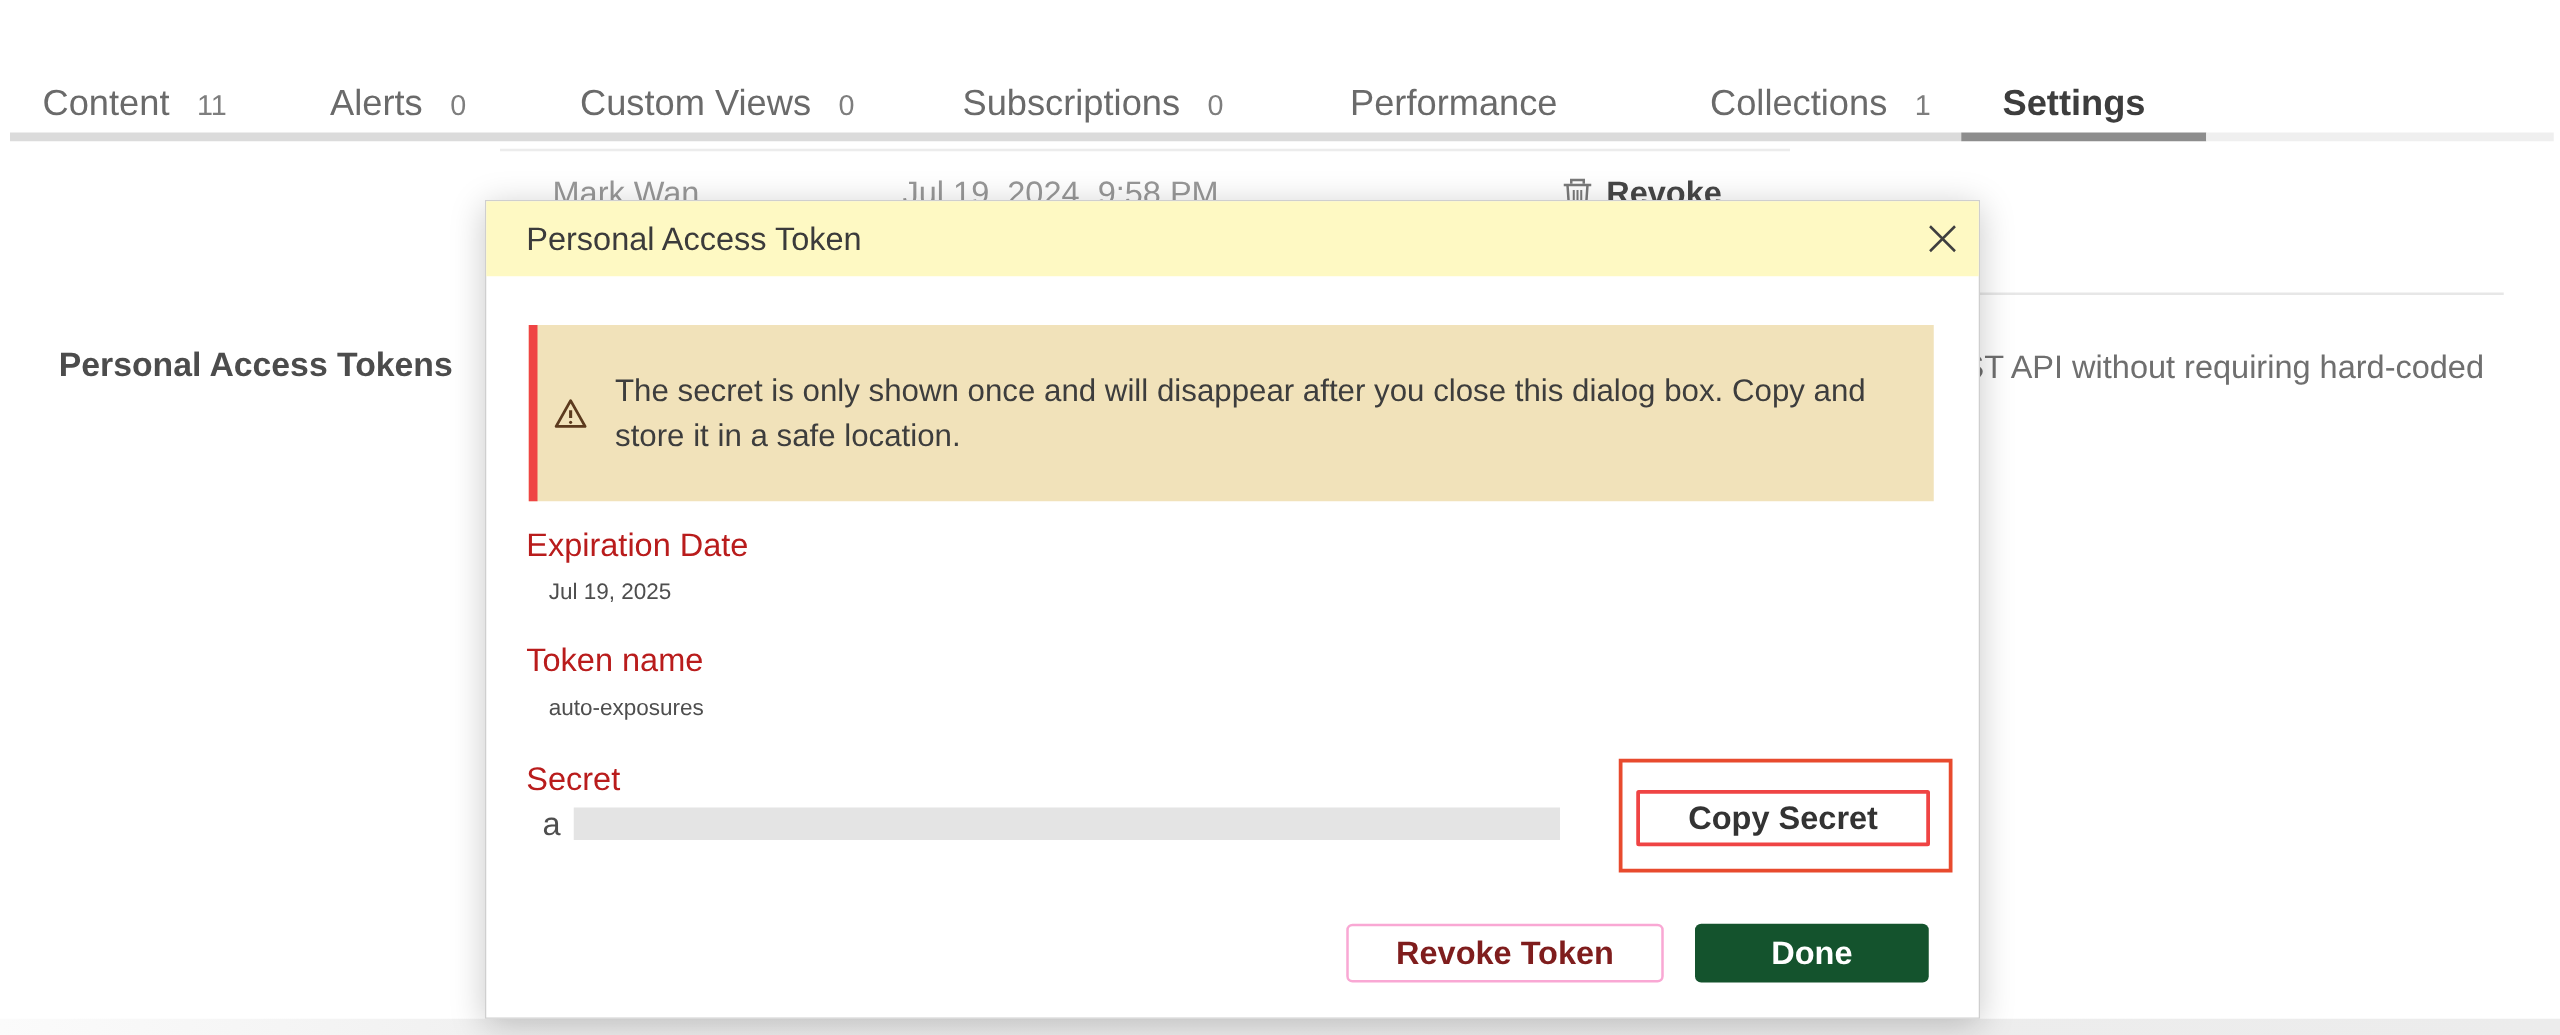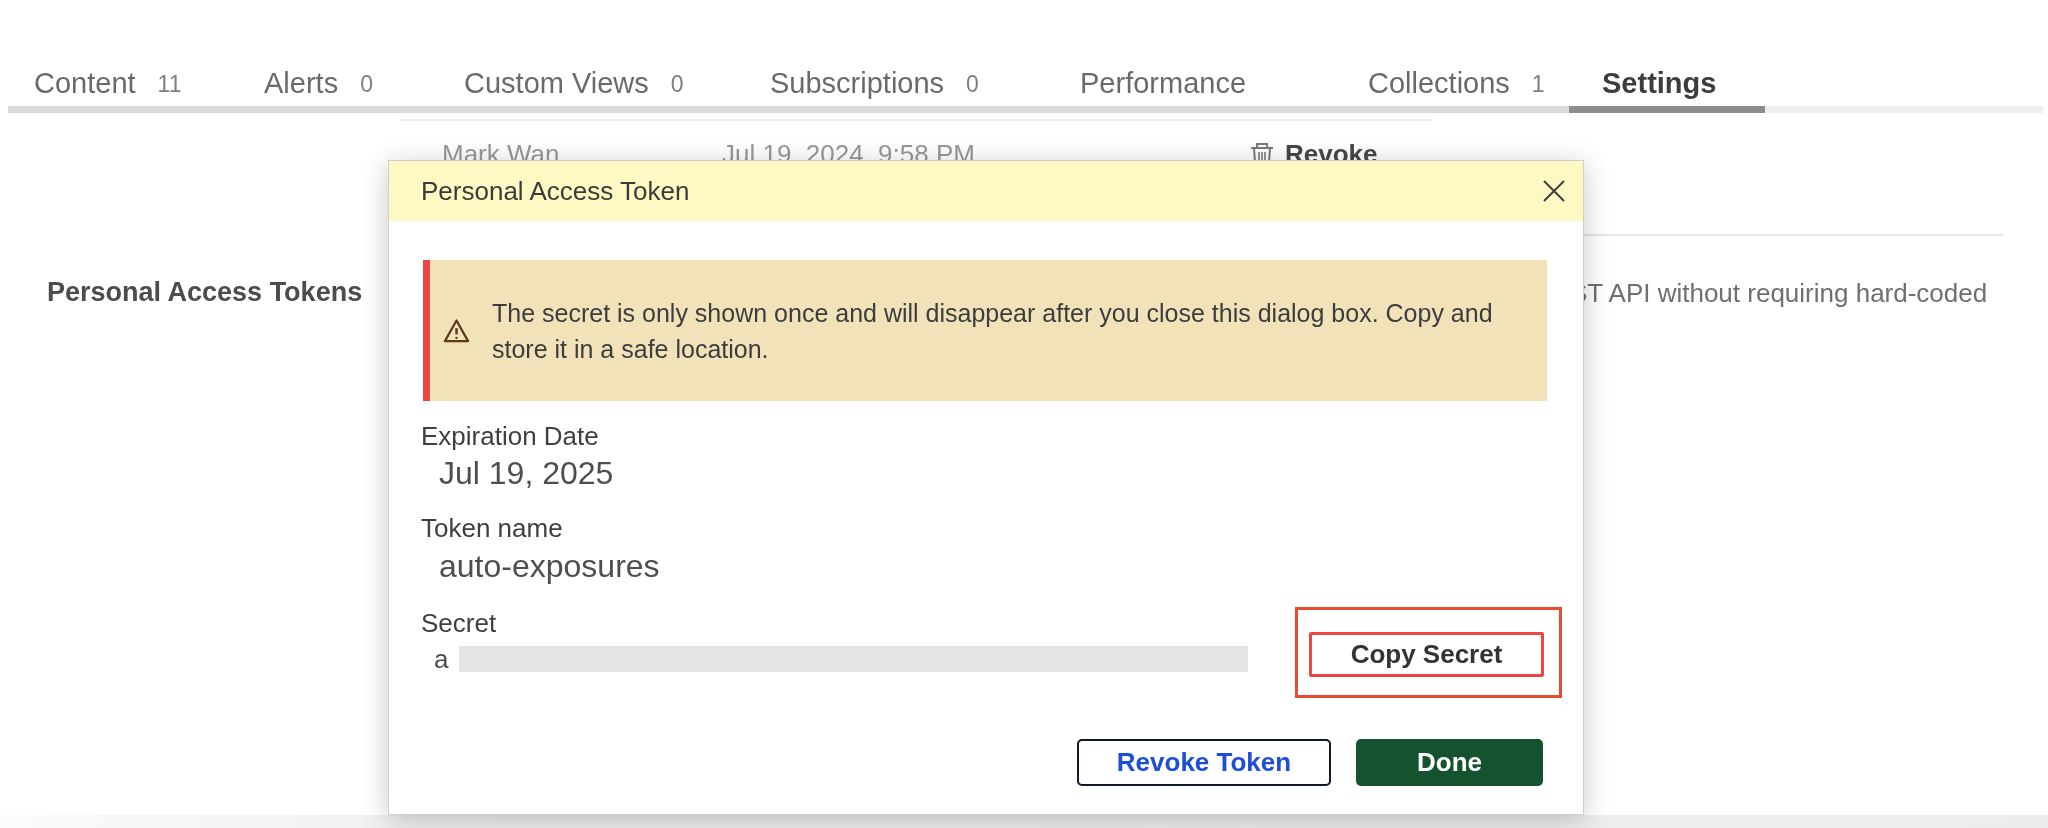--- a/index.html
+++ b/index.html
@@ -34,37 +34,37 @@
   .modal{position:absolute;left:388px;top:160px;width:1196px;height:655px;background:#ffffff;
          border:1px solid #cfcfcf;box-sizing:border-box;box-shadow:0 5px 26px rgba(0,0,0,0.22);z-index:10;}
   .modal-header{position:absolute;left:0;top:0;width:100%;height:60px;background:#fef9c3;}
   .modal-title{position:absolute;left:32px;top:0;height:60px;line-height:60px;font-size:26px;color:#3b3b3b;white-space:nowrap;}
   .modal-close{position:absolute;right:12px;top:13px;width:34px;height:34px;display:flex;align-items:center;justify-content:center;cursor:pointer;}
 
   .warning-banner{position:absolute;left:34px;top:99px;width:1124px;height:141px;box-sizing:border-box;
                   background:#f1e2ba;border-left:7px solid #ef4444;display:flex;align-items:center;gap:22px;padding-left:13px;}
   .warning-text{font-size:25px;line-height:36px;color:#3d3d3d;max-width:1030px;}
 
-  .field-label{position:absolute;left:32px;font-size:26px;line-height:32px;color:#404040;white-space:nowrap;}
-  .field-value{position:absolute;left:50px;font-size:32px;line-height:32px;color:#4e4e4e;white-space:nowrap;}
+  .field-label{position:absolute;left:32px;font-size:26px;line-height:32px;color:#b91c1c;white-space:nowrap;}
+  .field-value{position:absolute;left:50px;font-size:18px;line-height:32px;color:#4e4e4e;white-space:nowrap;}
   .lbl-exp{top:259px}.val-exp{top:296px}
   .lbl-token{top:351px}.val-token{top:389px}
   .lbl-secret{top:446px}
   .secret-char{position:absolute;left:45px;top:482px;font-size:26px;line-height:32px;color:#4e4e4e;}
   .secret-bar{position:absolute;left:70px;top:485px;width:789px;height:26px;background:#e4e4e4;}
 
   .copy-btn{position:absolute;left:920px;top:471px;width:235px;height:45px;box-sizing:border-box;
             background:#fff;border:3px solid #ef4444;border-radius:2px;
             font-family:"Liberation Sans",sans-serif;font-size:26px;font-weight:bold;color:#333;cursor:pointer;}
   .red-annotation{position:absolute;left:906px;top:446px;width:267px;height:91px;box-sizing:border-box;
                   border:3px solid #e84a2e;pointer-events:none;}
 
   .revoke-btn{position:absolute;left:688px;top:578px;width:254px;height:47px;box-sizing:border-box;
-              background:#fff;border:2px solid #0f172a;border-radius:5px;
-              font-family:"Liberation Sans",sans-serif;font-size:26px;font-weight:bold;color:#1d4ed8;cursor:pointer;}
+              background:#fff;border:2px solid #f9a8d4;border-radius:5px;
+              font-family:"Liberation Sans",sans-serif;font-size:26px;font-weight:bold;color:#7f1d1d;cursor:pointer;}
   .done-btn{position:absolute;left:967px;top:578px;width:187px;height:47px;box-sizing:border-box;
             background:#14532d;border:none;border-radius:5px;
             font-family:"Liberation Sans",sans-serif;font-size:26px;font-weight:bold;color:#ffffff;cursor:pointer;}
 </style>
 </head>
 <body>
 
 <div class="screen">
 
   <div class="tab t0">

